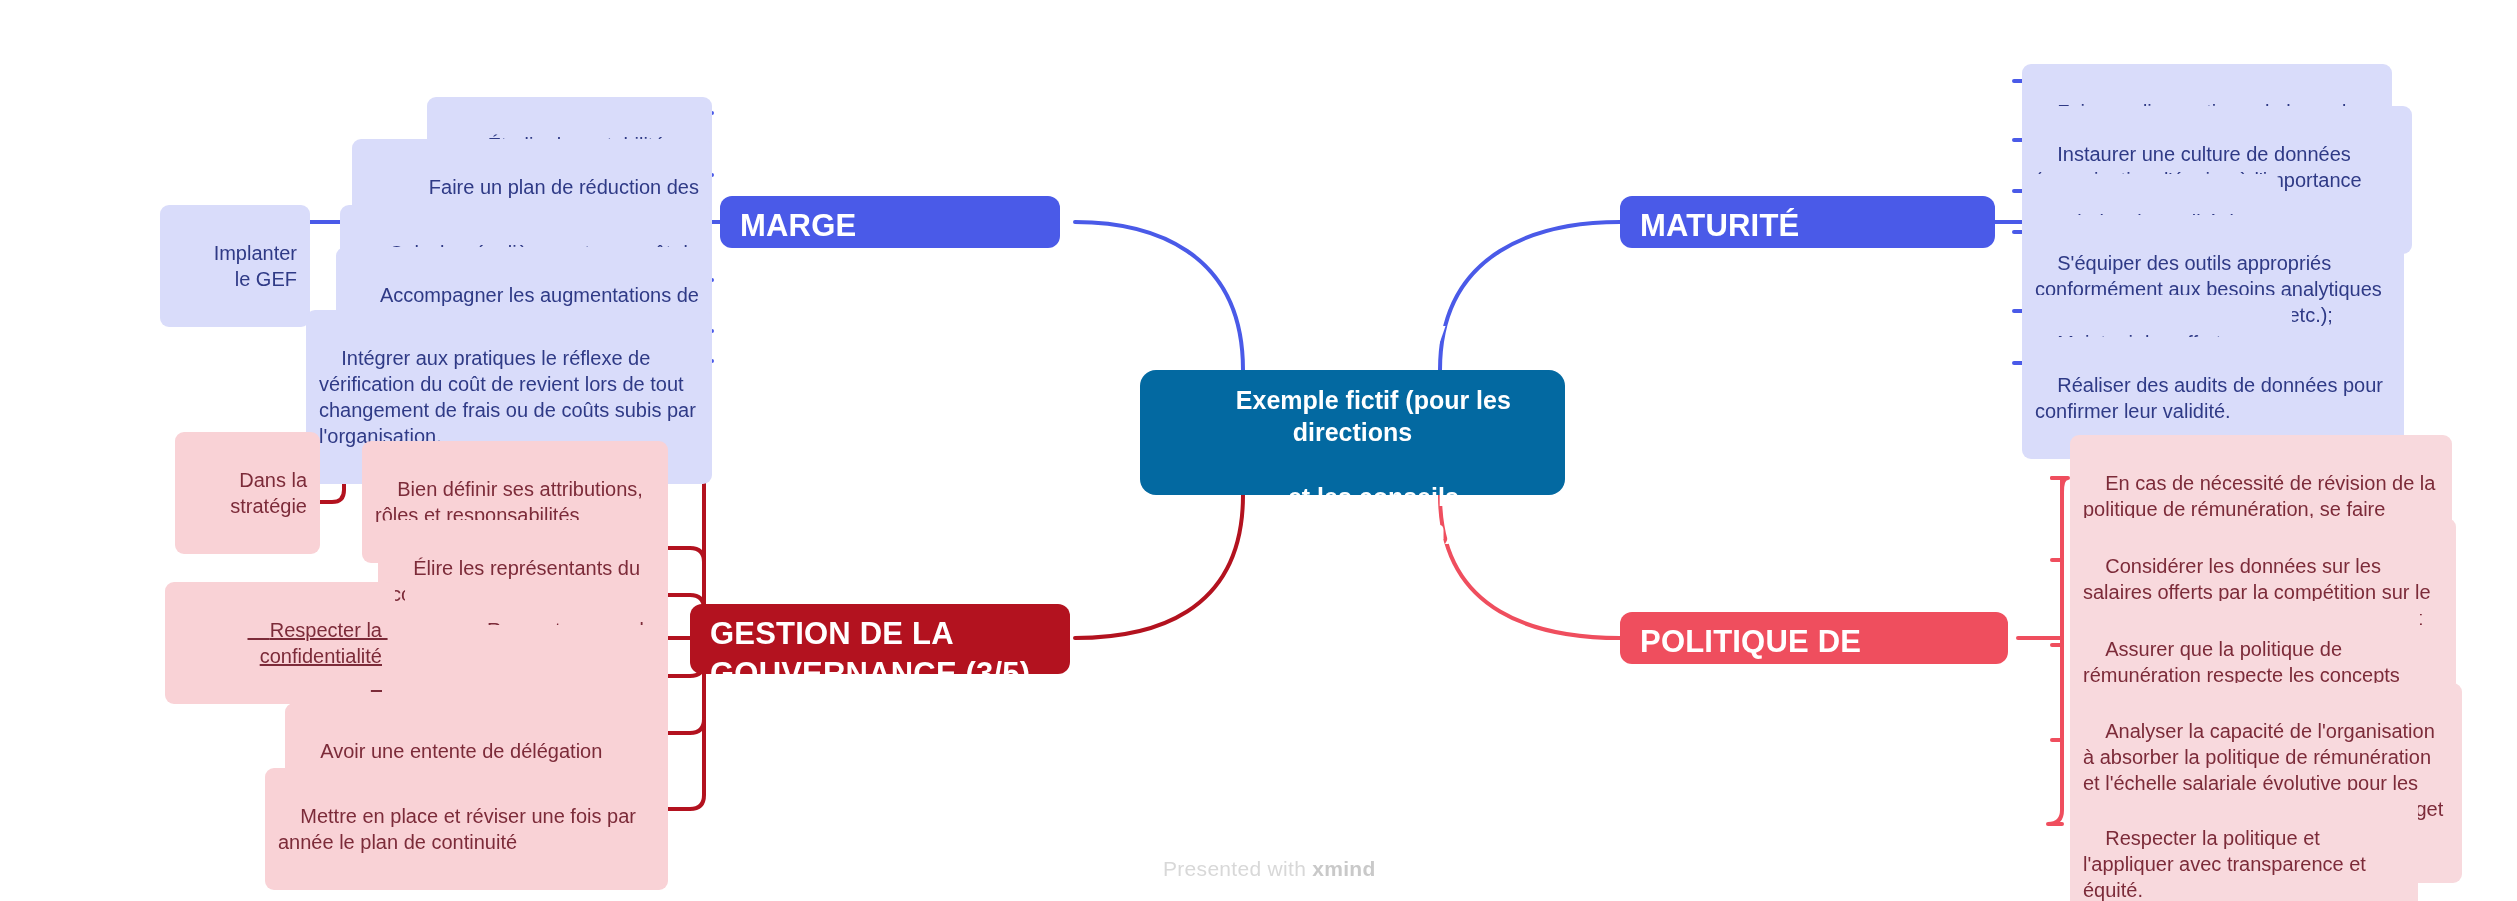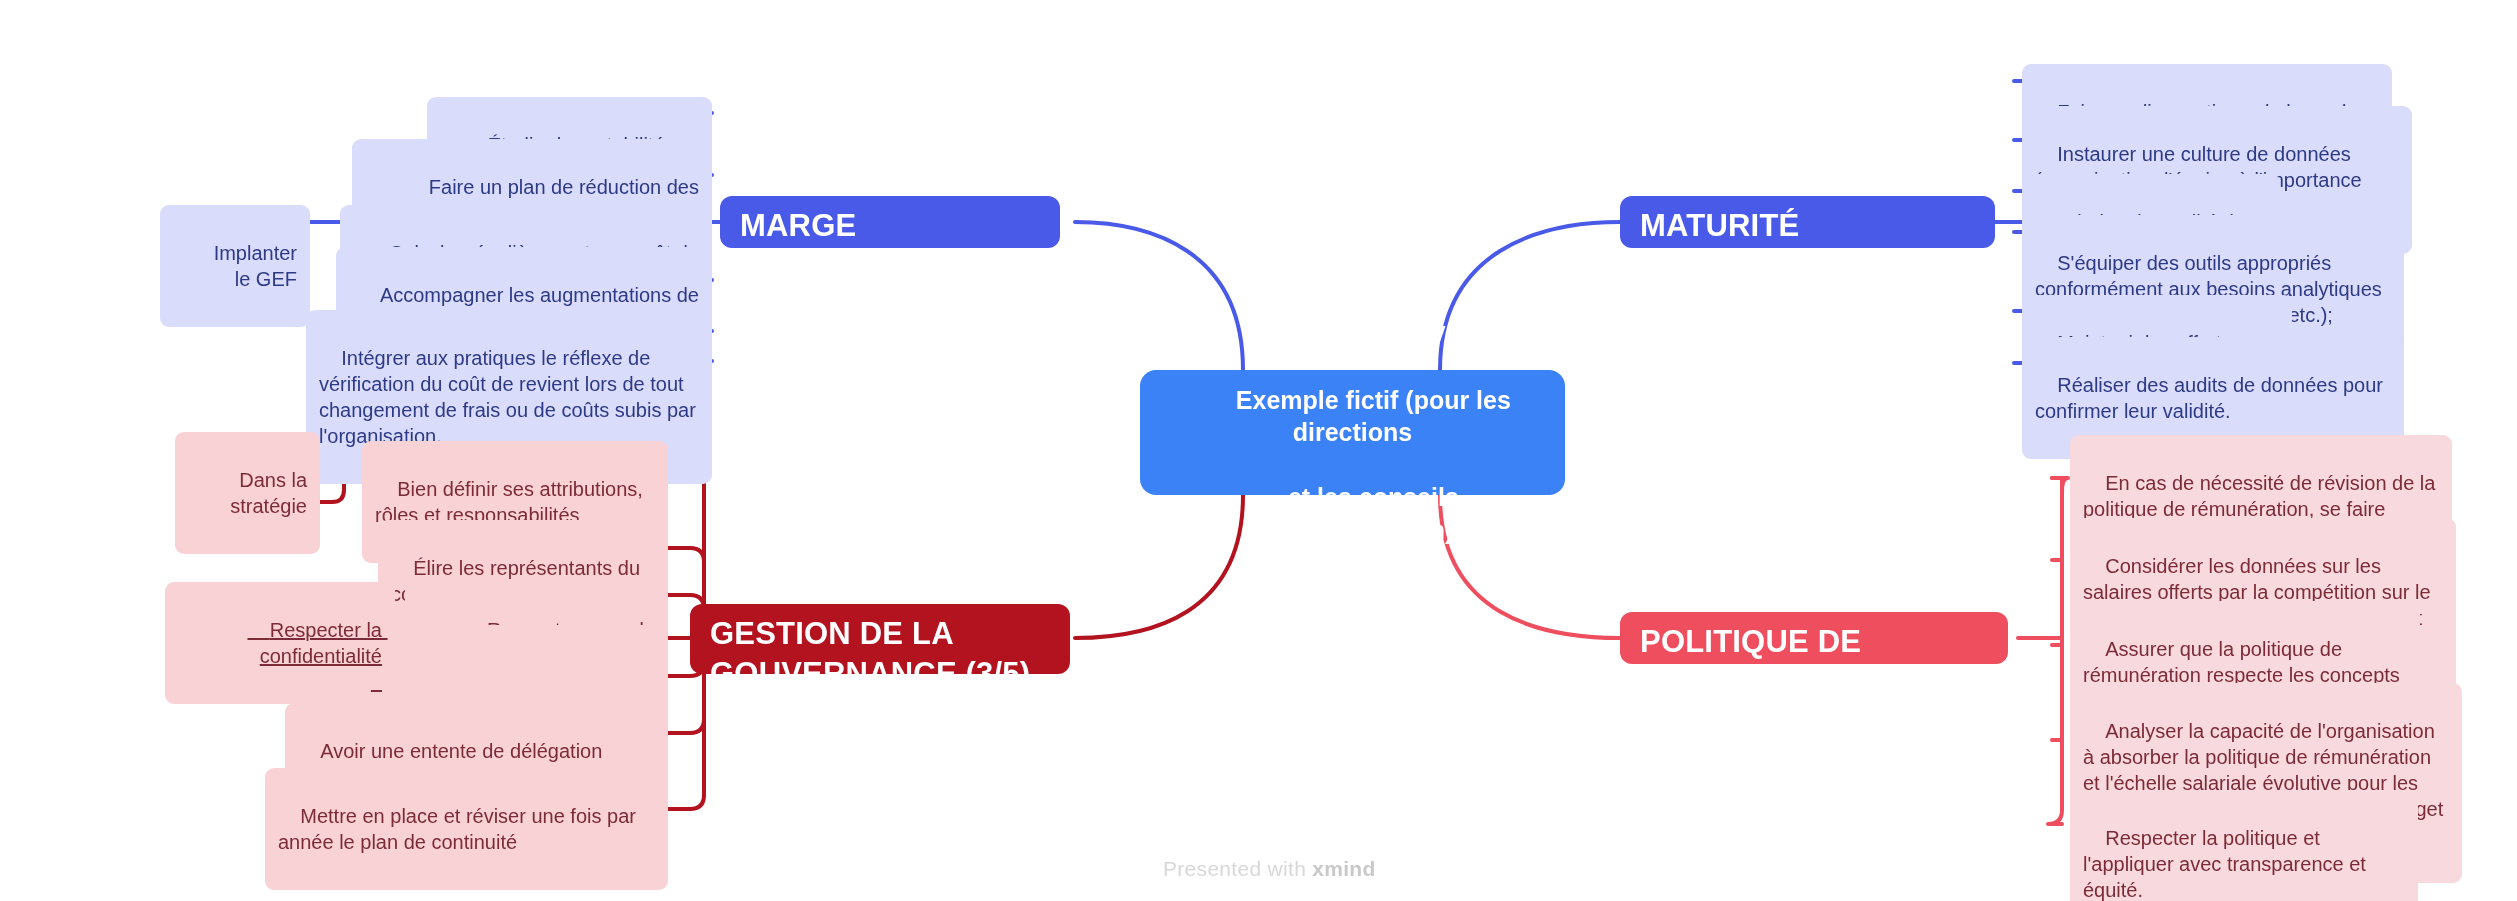--- a/index.html
+++ b/index.html
@@ -9,21 +9,21 @@
     -webkit-font-smoothing:antialiased;
   }
   #stage{position:absolute;left:0;top:0;width:2517px;height:901px;}
   svg#edges{position:absolute;left:0;top:0;width:2517px;height:901px;pointer-events:none;}
 
   .node{position:absolute;box-sizing:border-box;border-radius:10px;
         line-height:1.30;white-space:pre-wrap;}
 
   
   .root{
-    background:#3b82f6;color:#ffffff;border-radius:16px;
+    background:#0369a1;color:#ffffff;border-radius:16px;
     font-size:25px;font-weight:bold;text-align:center;
     display:flex;align-items:center;justify-content:center;
     padding:10px 18px;
   }
 
   
   .branch{
     color:#ffffff;font-size:31px;font-weight:bold;border-radius:12px;
     display:flex;padding:10px 20px;letter-spacing:.2px;
   }

